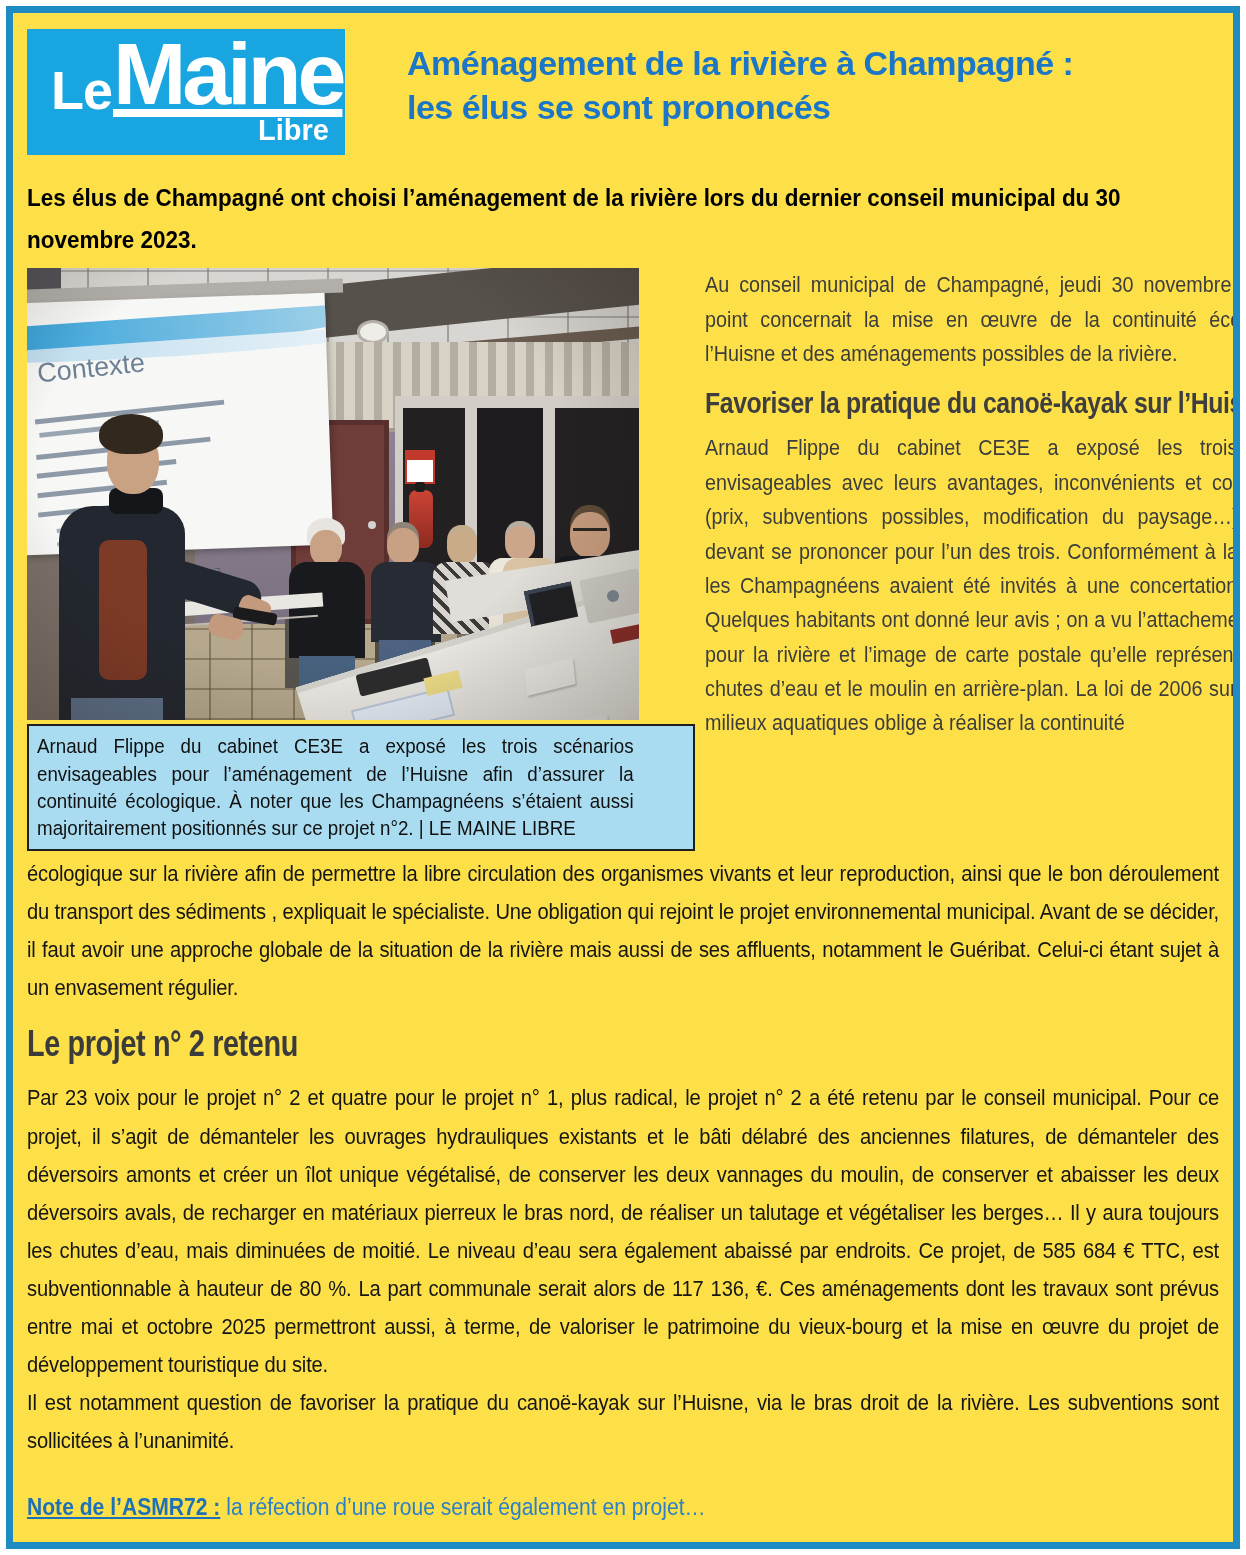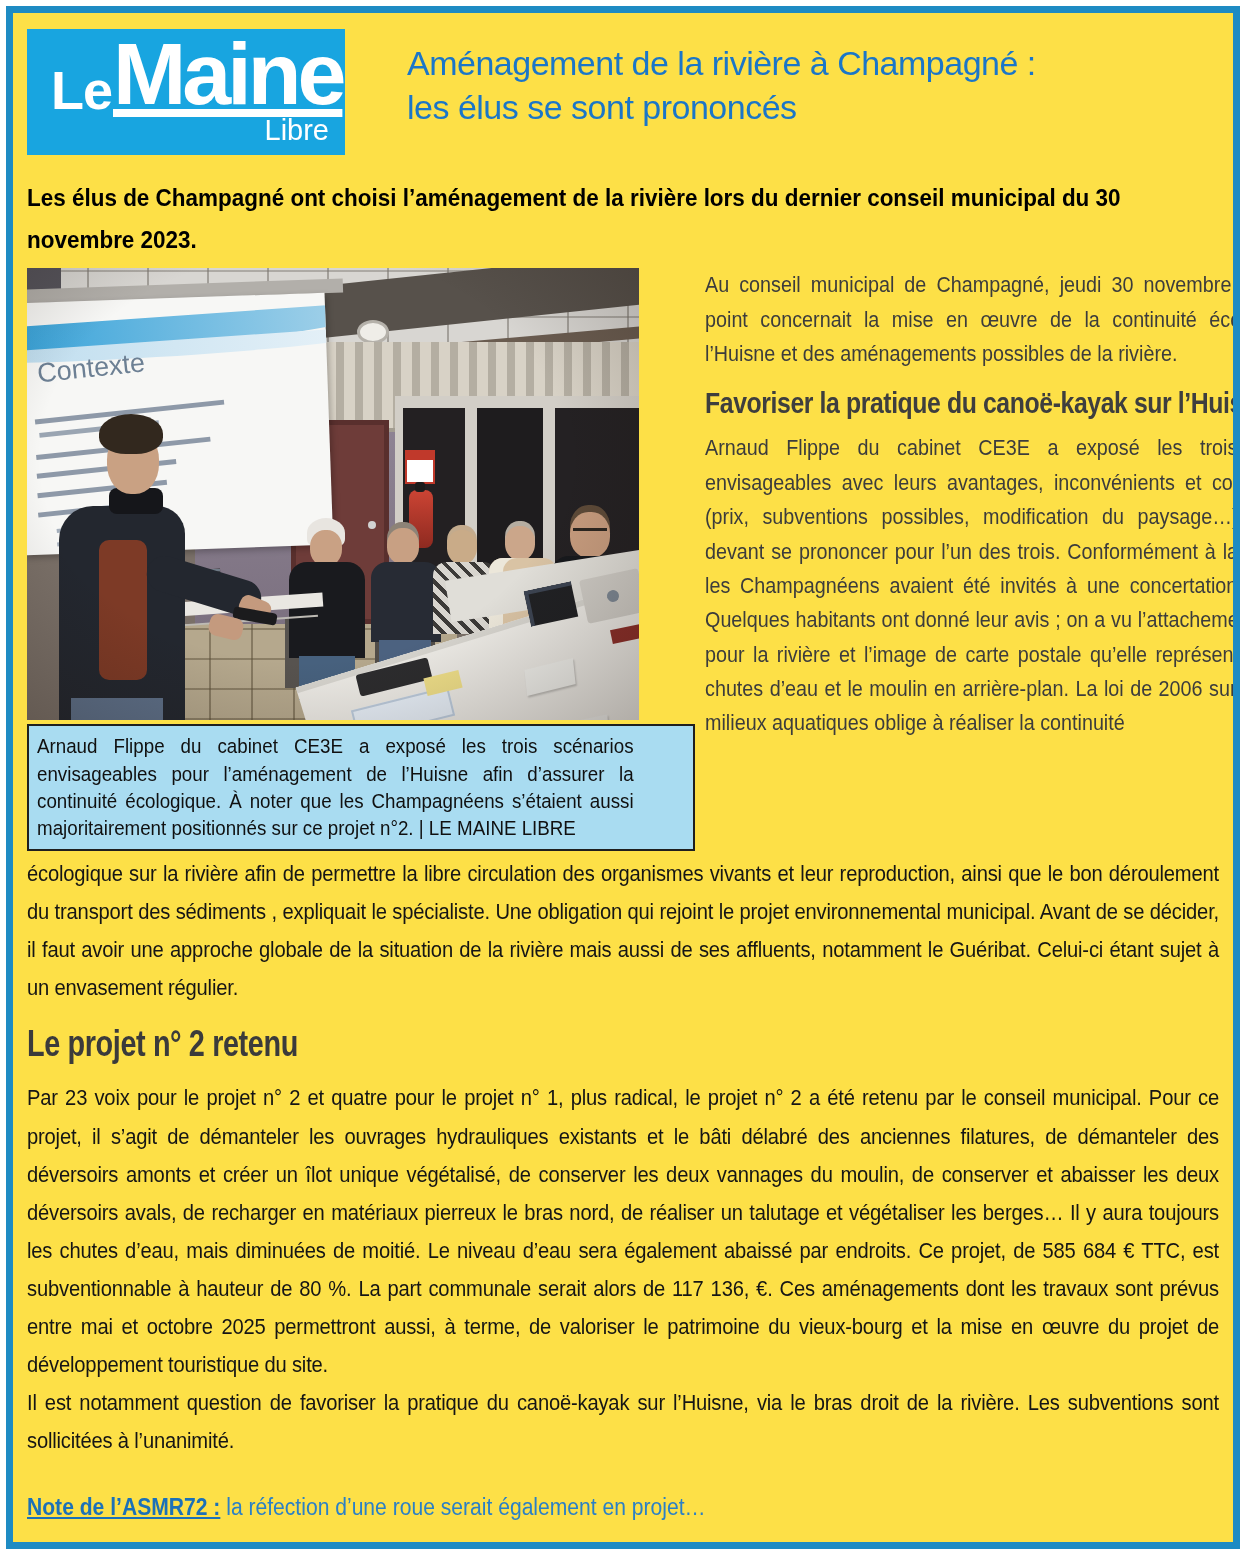--- a/index.html
+++ b/index.html
@@ -11,22 +11,22 @@
     position:absolute;left:6px;top:6px;width:1234px;height:1543px;
     border:7px solid #1e8bc3;box-sizing:border-box;overflow:hidden;background:#fde047;
   }
   .content{padding:16px 13px 0 14px;}
 
   
   .header{display:flex;align-items:flex-start;}
   .logo{width:318px;height:126px;background:#18a5e0;position:relative;flex:0 0 318px;}
   .logo-le{position:absolute;left:24px;top:30px;font-size:54px;font-weight:bold;color:#fff;letter-spacing:-1px;}
   .logo-maine{position:absolute;left:86px;top:-6px;font-size:88px;font-weight:bold;color:#fff;letter-spacing:-4px;text-decoration:underline;}
-  .logo-libre{position:absolute;right:16px;bottom:8px;font-size:29px;font-weight:normal;color:#fff;}
-  .title{margin-left:62px;margin-top:12px;font-size:34px;font-weight:normal;color:#1b76c8;
+  .logo-libre{position:absolute;right:16px;bottom:8px;font-size:29px;font-weight:bold;color:#fff;}
+  .title{margin-left:62px;margin-top:12px;font-size:34px;font-weight:bold;color:#1b76c8;
          line-height:1.3;white-space:pre-line;letter-spacing:-0.5px;}
   .published{margin:6px 0 0 64px;font-size:21px;color:#1a1a1a;}
 
   
   .narrow{width:1300px;transform:scaleX(0.9169);transform-origin:0 0;}
 
   .intro{font-size:24.5px;font-weight:bold;line-height:1.7;color:#000;margin:0;}
 
   .main-row{display:flex;gap:10px;margin-top:8px;align-items:flex-start;}
   .left-col{flex:0 0 612px;}

